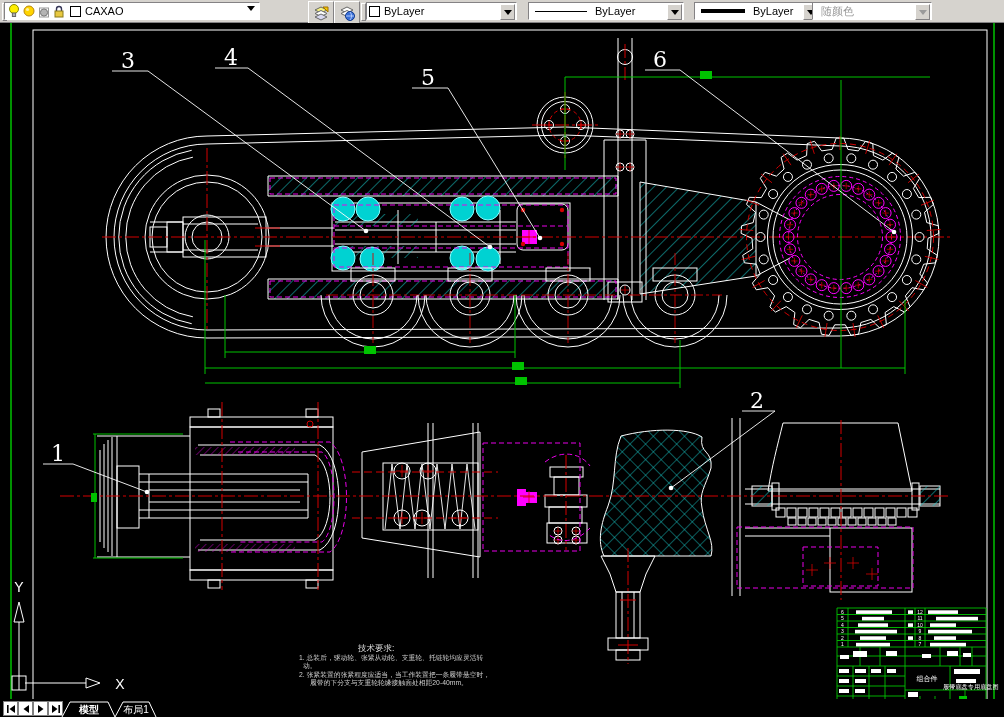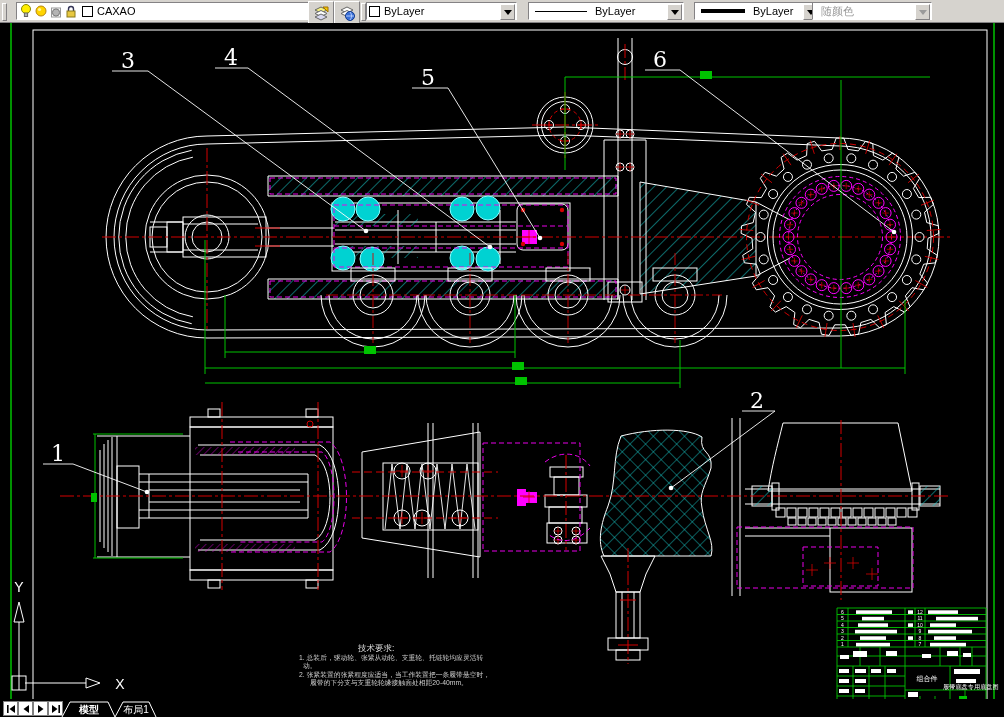--- a/index.html
+++ b/index.html
@@ -36,21 +36,21 @@
   #tabs-svg{position:absolute;left:0;top:0;width:1004px;height:18px;}
 </style>
 </head>
 <body>
 
 <div id="app">
 
   <div id="toolbar">
     <div class="grip" style="left:2px"></div>
 
-    <div class="combo" style="left:16px;width:322px">
+    <div class="combo" style="left:4px;width:256px">
       <span class="ico">
         <svg width="14" height="16" viewBox="0 0 14 16">
           <circle cx="7" cy="6" r="4.5" fill="#ffee00" stroke="#8a8a00"></circle>
           <rect x="5.4" y="10" width="3.2" height="3.5" fill="#b0b0b0" stroke="#666"></rect>
         </svg>
         <svg width="14" height="16" viewBox="0 0 14 16">
           <circle cx="7" cy="8" r="5" fill="#ffd400" stroke="#b8860b"></circle>
           <circle cx="5.5" cy="6.5" r="1.6" fill="#fff2a0"></circle>
         </svg>
         <svg width="14" height="16" viewBox="0 0 14 16">

